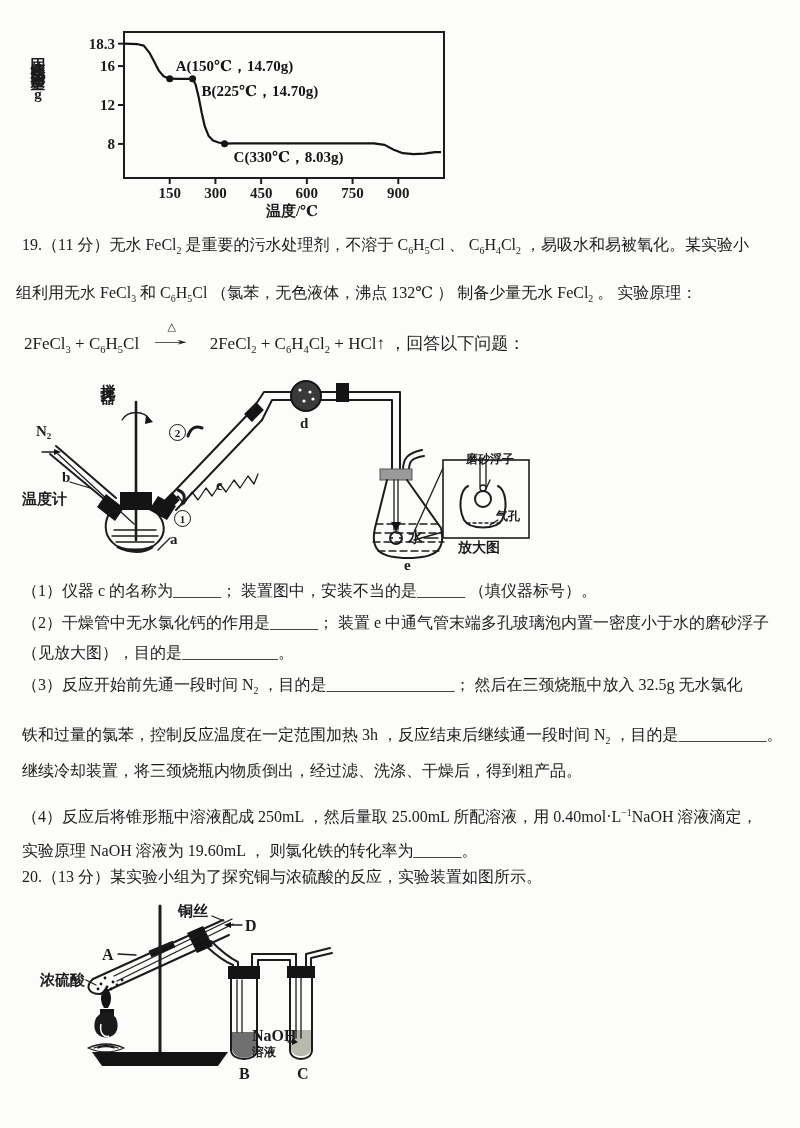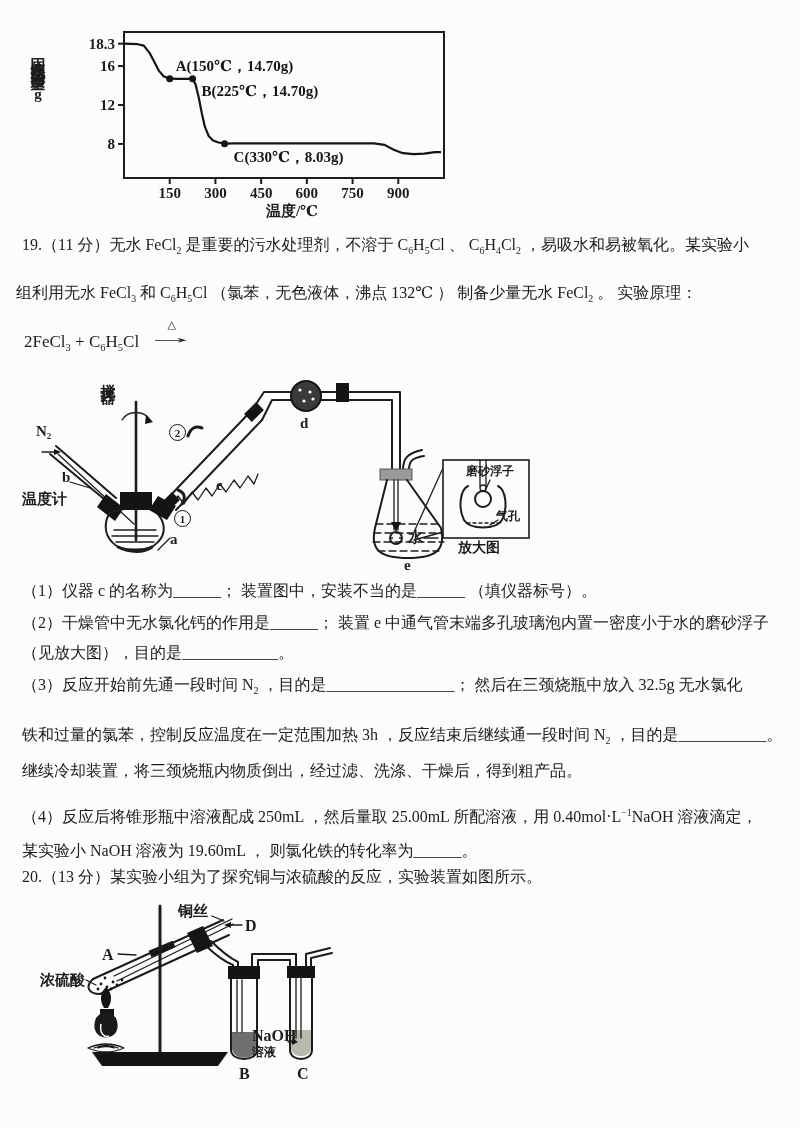--- a/index.html
+++ b/index.html
@@ -67,20 +67,21 @@
 
 <div class="line" style="left:22px;top:234px;">19.（11 分）无水 FeCl<sub>2</sub> 是重要的污水处理剂，不溶于 C<sub>6</sub>H<sub>5</sub>Cl 、 C<sub>6</sub>H<sub>4</sub>Cl<sub>2</sub> ，易吸水和易被氧化。某实验小</div>
 <div class="line" style="left:16px;top:282px;">组利用无水 FeCl<sub>3</sub> 和 C<sub>6</sub>H<sub>5</sub>Cl （氯苯，无色液体，沸点 132℃ ） 制备少量无水 FeCl<sub>2</sub> 。 实验原理：</div>
 
 <div class="rxn" style="left:24px;top:332px;">
   <span>2FeCl<sub>3</sub> + C<sub>6</sub>H<sub>5</sub>Cl</span>
   <span class="arrow">
     <span class="delta">△</span>
     <span class="shaft">→</span>
   </span>
+  <span>2FeCl<sub>2</sub> + C<sub>6</sub>H<sub>4</sub>Cl<sub>2</sub> + HCl↑ ，回答以下问题：</span>
 </div>
 
 <div class="fig" style="left:18px;top:372px;width:762px;height:202px;">
   <svg width="762" height="202" viewBox="0 0 762 202">
 
     <g>
       <path class="ink thin" d="M24,80 h12"></path>
       <polygon class="blk" points="36,77 43,80 36,83"></polygon>
     </g>
 
@@ -169,33 +170,33 @@
   <span class="lbl" style="left:198px;top:106px;">c</span>
   <span class="lbl" style="left:282px;top:44px;">d</span>
   <span class="lbl" style="left:386px;top:186px;">e</span>
   <span class="circ" style="left:156px;top:138px;">
       <span>1</span>
     </span>
   <span class="circ" style="left:151px;top:52px;">
       <span>2</span>
     </span>
   <span class="lbl" style="left:390px;top:158px;">水</span>
-  <span class="lbl small" style="left:448px;top:93px;">磨砂浮子</span>
+  <span class="lbl small" style="left:448px;top:81px;">磨砂浮子</span>
   <span class="lbl small" style="left:478px;top:138px;">气孔</span>
   <span class="lbl" style="left:440px;top:168px;font-size:14px;">放大图</span>
 </div>
 
 <div class="line" style="left:22px;top:580px;">（1）仪器 c 的名称为______； 装置图中，安装不当的是______ （填仪器标号）。</div>
 <div class="line" style="left:22px;top:612px;">（2）干燥管中无水氯化钙的作用是______； 装置 e 中通气管末端多孔玻璃泡内置一密度小于水的磨砂浮子</div>
 <div class="line" style="left:22px;top:642px;">（见放大图），目的是____________。</div>
 <div class="line" style="left:22px;top:674px;">（3）反应开始前先通一段时间 N<sub>2</sub> ，目的是________________； 然后在三颈烧瓶中放入 32.5g 无水氯化</div>
 <div class="line" style="left:22px;top:724px;">铁和过量的氯苯，控制反应温度在一定范围加热 3h ，反应结束后继续通一段时间 N<sub>2</sub> ，目的是___________。</div>
 <div class="line" style="left:22px;top:760px;">继续冷却装置，将三颈烧瓶内物质倒出，经过滤、洗涤、干燥后，得到粗产品。</div>
 <div class="line" style="left:22px;top:802px;">（4）反应后将锥形瓶中溶液配成 250mL ，然后量取 25.00mL 所配溶液，用 0.40mol·L<sup>−1</sup>NaOH 溶液滴定，</div>
-<div class="line" style="left:22px;top:840px;">某实验小 NaOH 溶液为 19.60mL ， 则氯化铁的转化率为______。</div>
+<div class="line" style="left:22px;top:840px;">实验原理 NaOH 溶液为 19.60mL ， 则氯化铁的转化率为______。</div>
 <div class="line" style="left:22px;top:866px;">20.（13 分）某实验小组为了探究铜与浓硫酸的反应，实验装置如图所示。</div>
 
 <div class="fig" style="left:40px;top:892px;width:342px;height:232px;">
   <svg width="342" height="232" viewBox="0 0 342 232">
 
     <g>
       <path d="M110,62 L134,52" stroke="#141414" stroke-width="7" fill="none"></path>
       <path class="ink" style="stroke-width:3" d="M120,14 V160"></path>
       <polygon class="blk" points="52,160 188,160 178,174 62,174"></polygon>
     </g>

